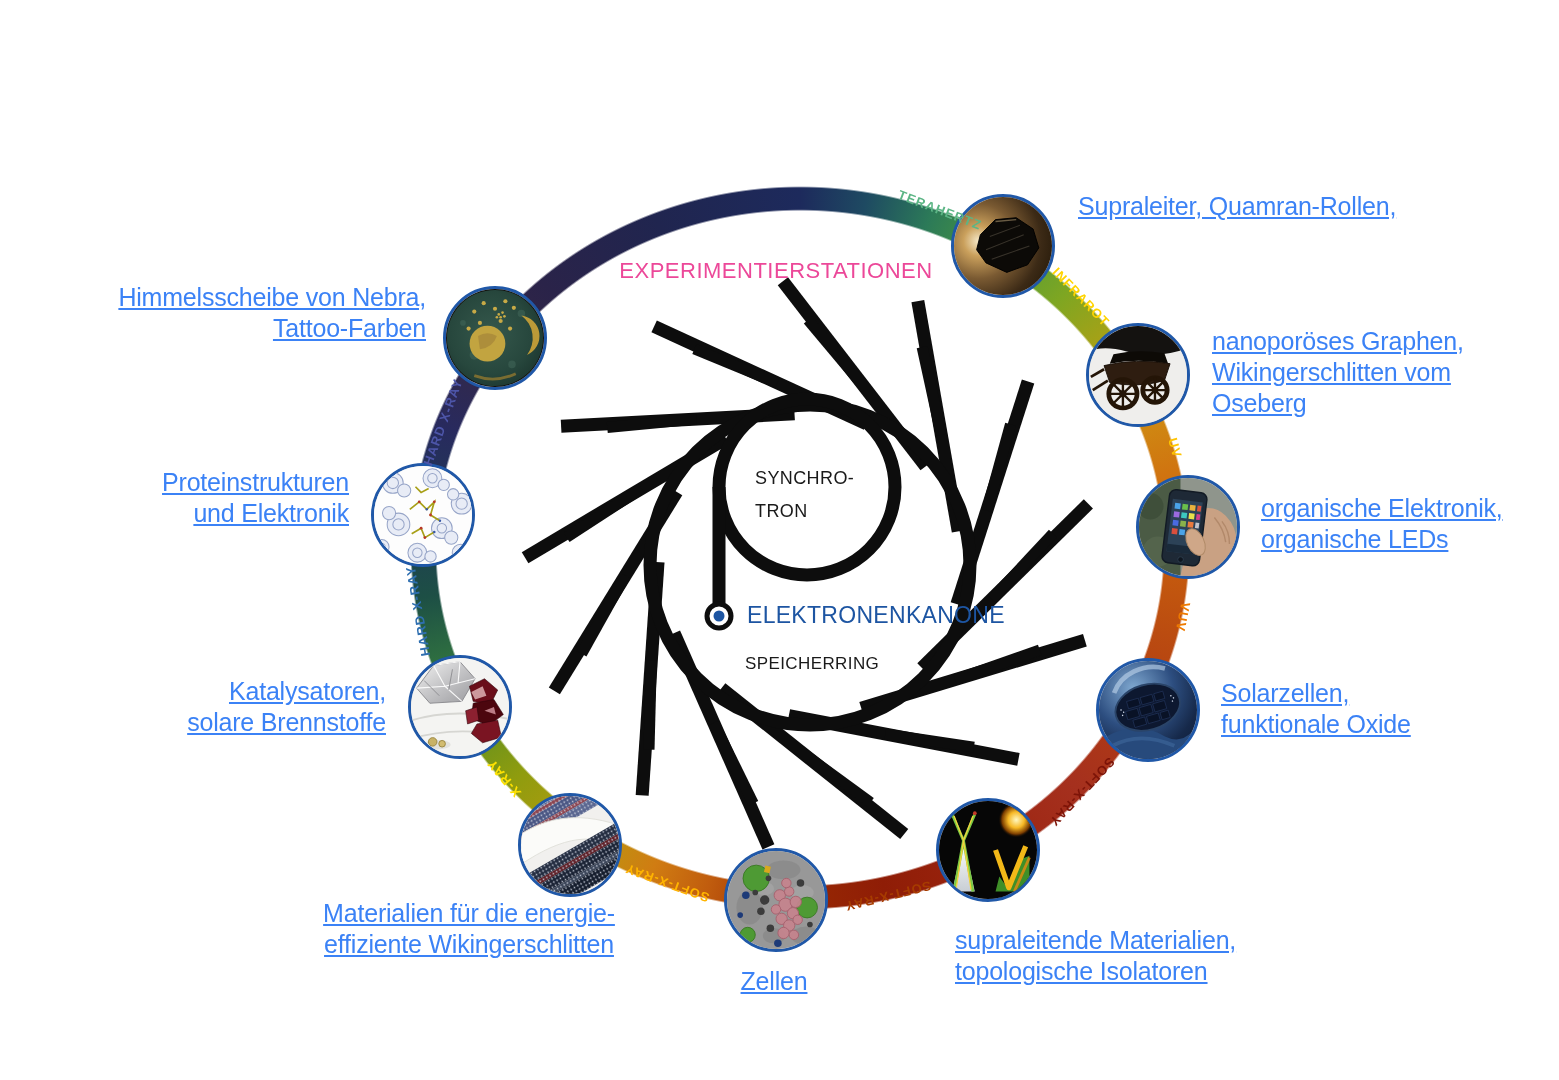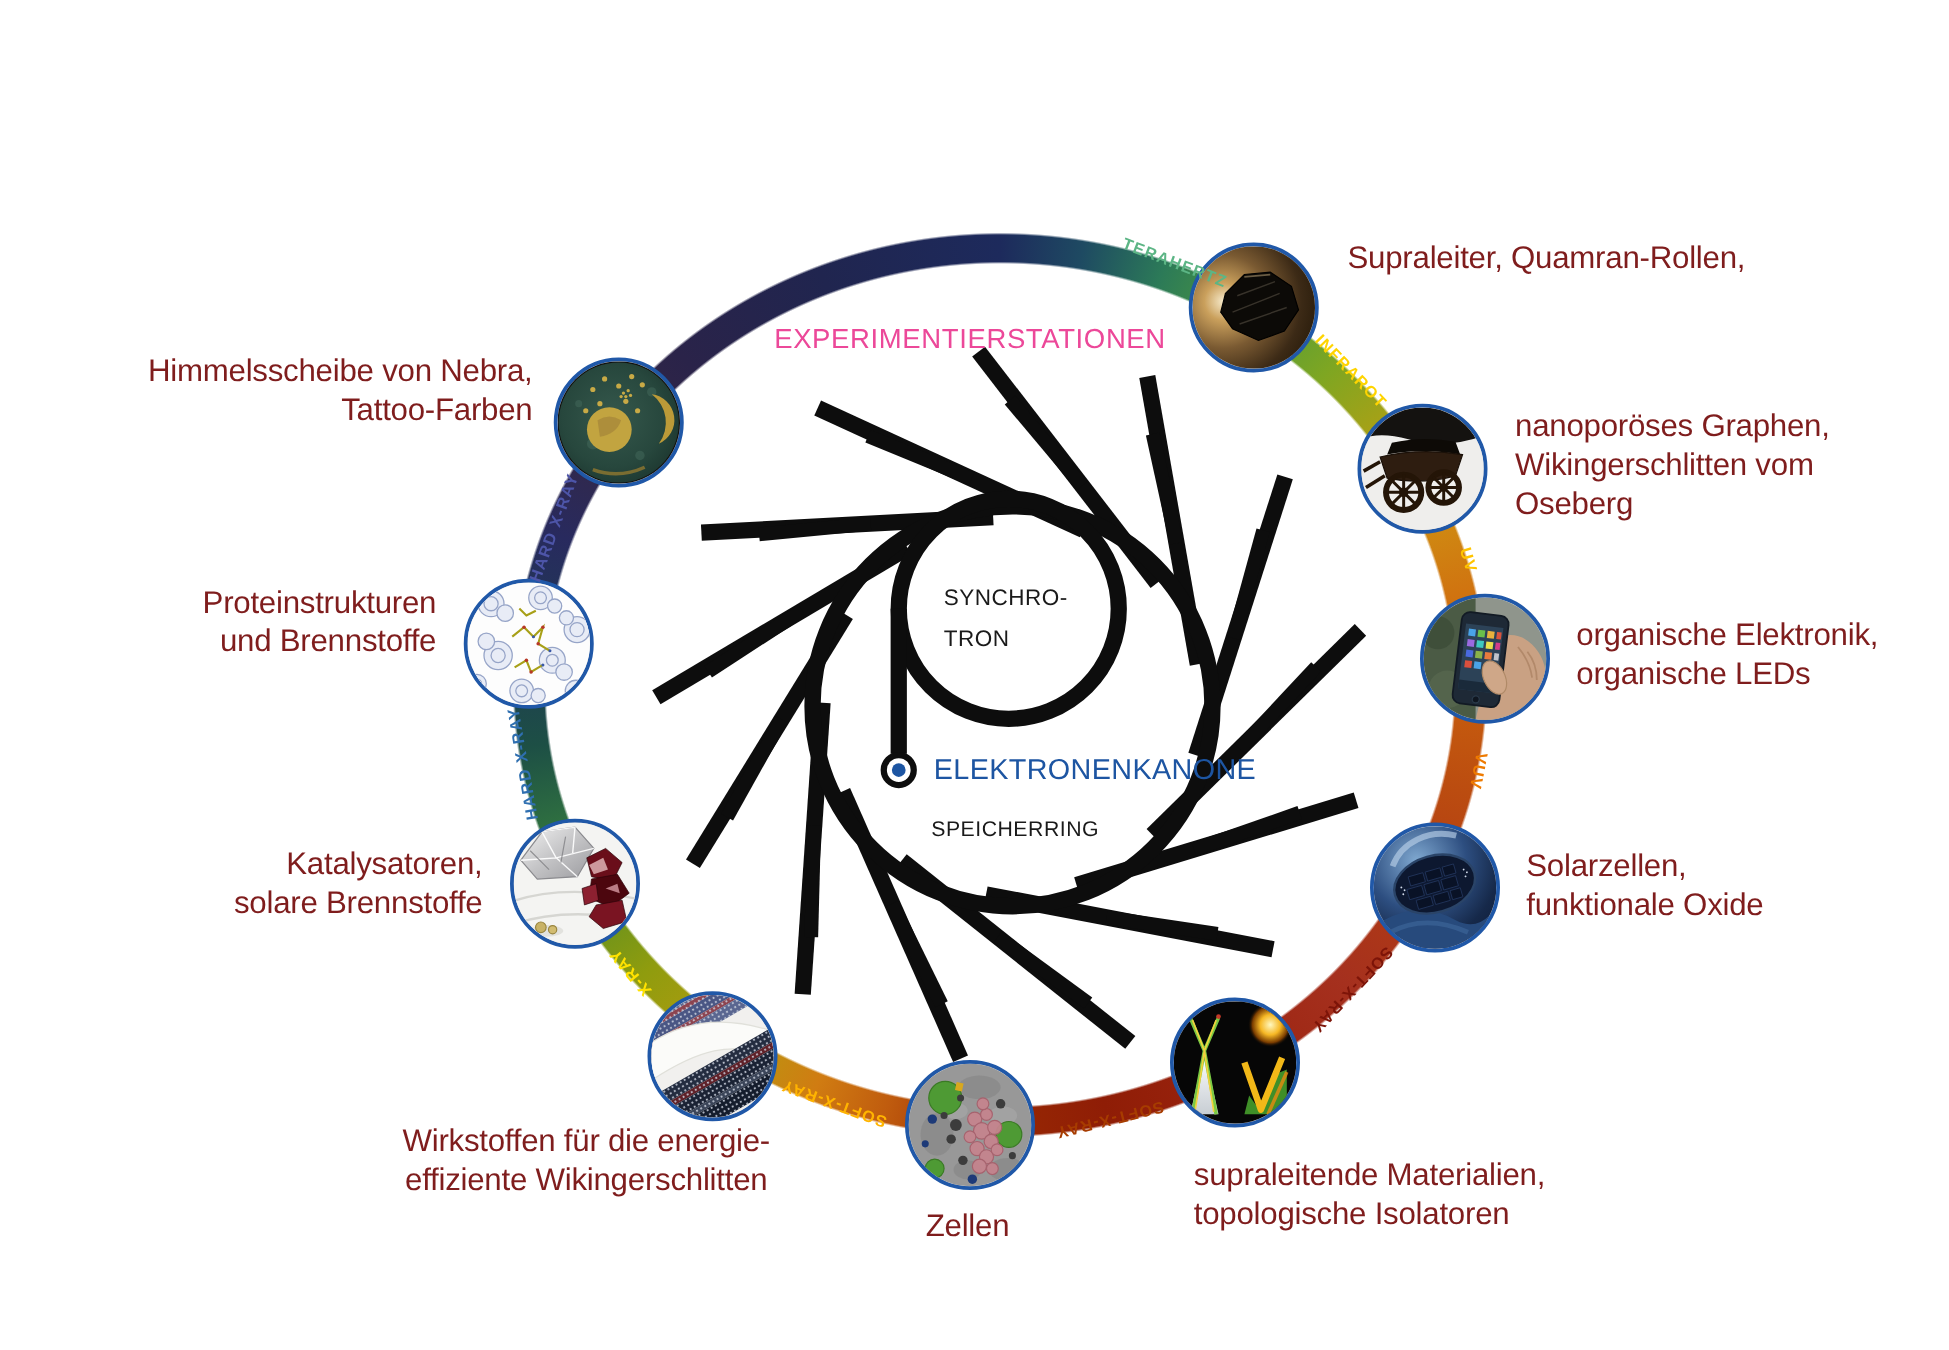--- a/index.html
+++ b/index.html
@@ -37,21 +37,21 @@
   .st-circle{position:absolute;width:104px;height:104px;border-radius:50%;box-sizing:border-box;
              border:3px solid #2058a8;overflow:hidden;z-index:3;background:#ddd;}
   .st-circle svg{display:block;width:100%;height:100%;}
   .c-supraleiter{left:951px;top:194px;}  .c-graphen{left:1086px;top:323px;}
   .c-elektronik{left:1136px;top:475px;}  .c-solarzellen{left:1096px;top:658px;}
   .c-supraleitende{left:936px;top:798px;}.c-zellen{left:724px;top:848px;}
   .c-datenspeicherung{left:518px;top:793px;} .c-katalysatoren{left:408px;top:655px;}
   .c-proteine{left:371px;top:463px;}     .c-nebra{left:443px;top:286px;}
 
   
-  .st-label{position:absolute;z-index:5;font-size:25px;line-height:31px;letter-spacing:-0.2px;color:#7f1d1d;}
+  .st-label{position:absolute;z-index:5;font-size:25px;line-height:31px;letter-spacing:-0.2px;color:#3b82f6;text-decoration:underline;}
   .st-label span{display:block;}
   .l-supraleiter{left:1078px;top:191px;}
   .l-graphen{left:1212px;top:326px;}
   .l-elektronik{left:1261px;top:493px;}
   .l-solarzellen{left:1221px;top:678px;}
   .l-supraleitende{left:955px;top:925px;}
   .l-zellen{left:694px;top:966px;width:160px;text-align:center;}
   .l-datenspeicherung{left:293px;top:898px;width:352px;text-align:center;}
   .l-katalysatoren{left:146px;top:676px;width:240px;text-align:right;}
   .l-proteine{left:109px;top:467px;width:240px;text-align:right;}
@@ -494,29 +494,29 @@
     <span>funktionale Oxide</span>
   </div>
   <div class="st-label l-supraleitende">
     <span>supraleitende Materialien,</span>
     <span>topologische Isolatoren</span>
   </div>
   <div class="st-label l-zellen">
     <span>Zellen</span>
   </div>
   <div class="st-label l-datenspeicherung">
-    <span>Wirkstoffen für die energie-</span>
+    <span>Materialien für die energie-</span>
     <span>effiziente Wikingerschlitten</span>
   </div>
   <div class="st-label l-katalysatoren">
     <span>Katalysatoren,</span>
     <span>solare Brennstoffe</span>
   </div>
   <div class="st-label l-proteine">
     <span>Proteinstrukturen</span>
-    <span>und Brennstoffe</span>
+    <span>und Elektronik</span>
   </div>
   <div class="st-label l-nebra">
     <span>Himmelsscheibe von Nebra,</span>
     <span>Tattoo-Farben</span>
   </div>
 
 </div>
 
 </body></html>

